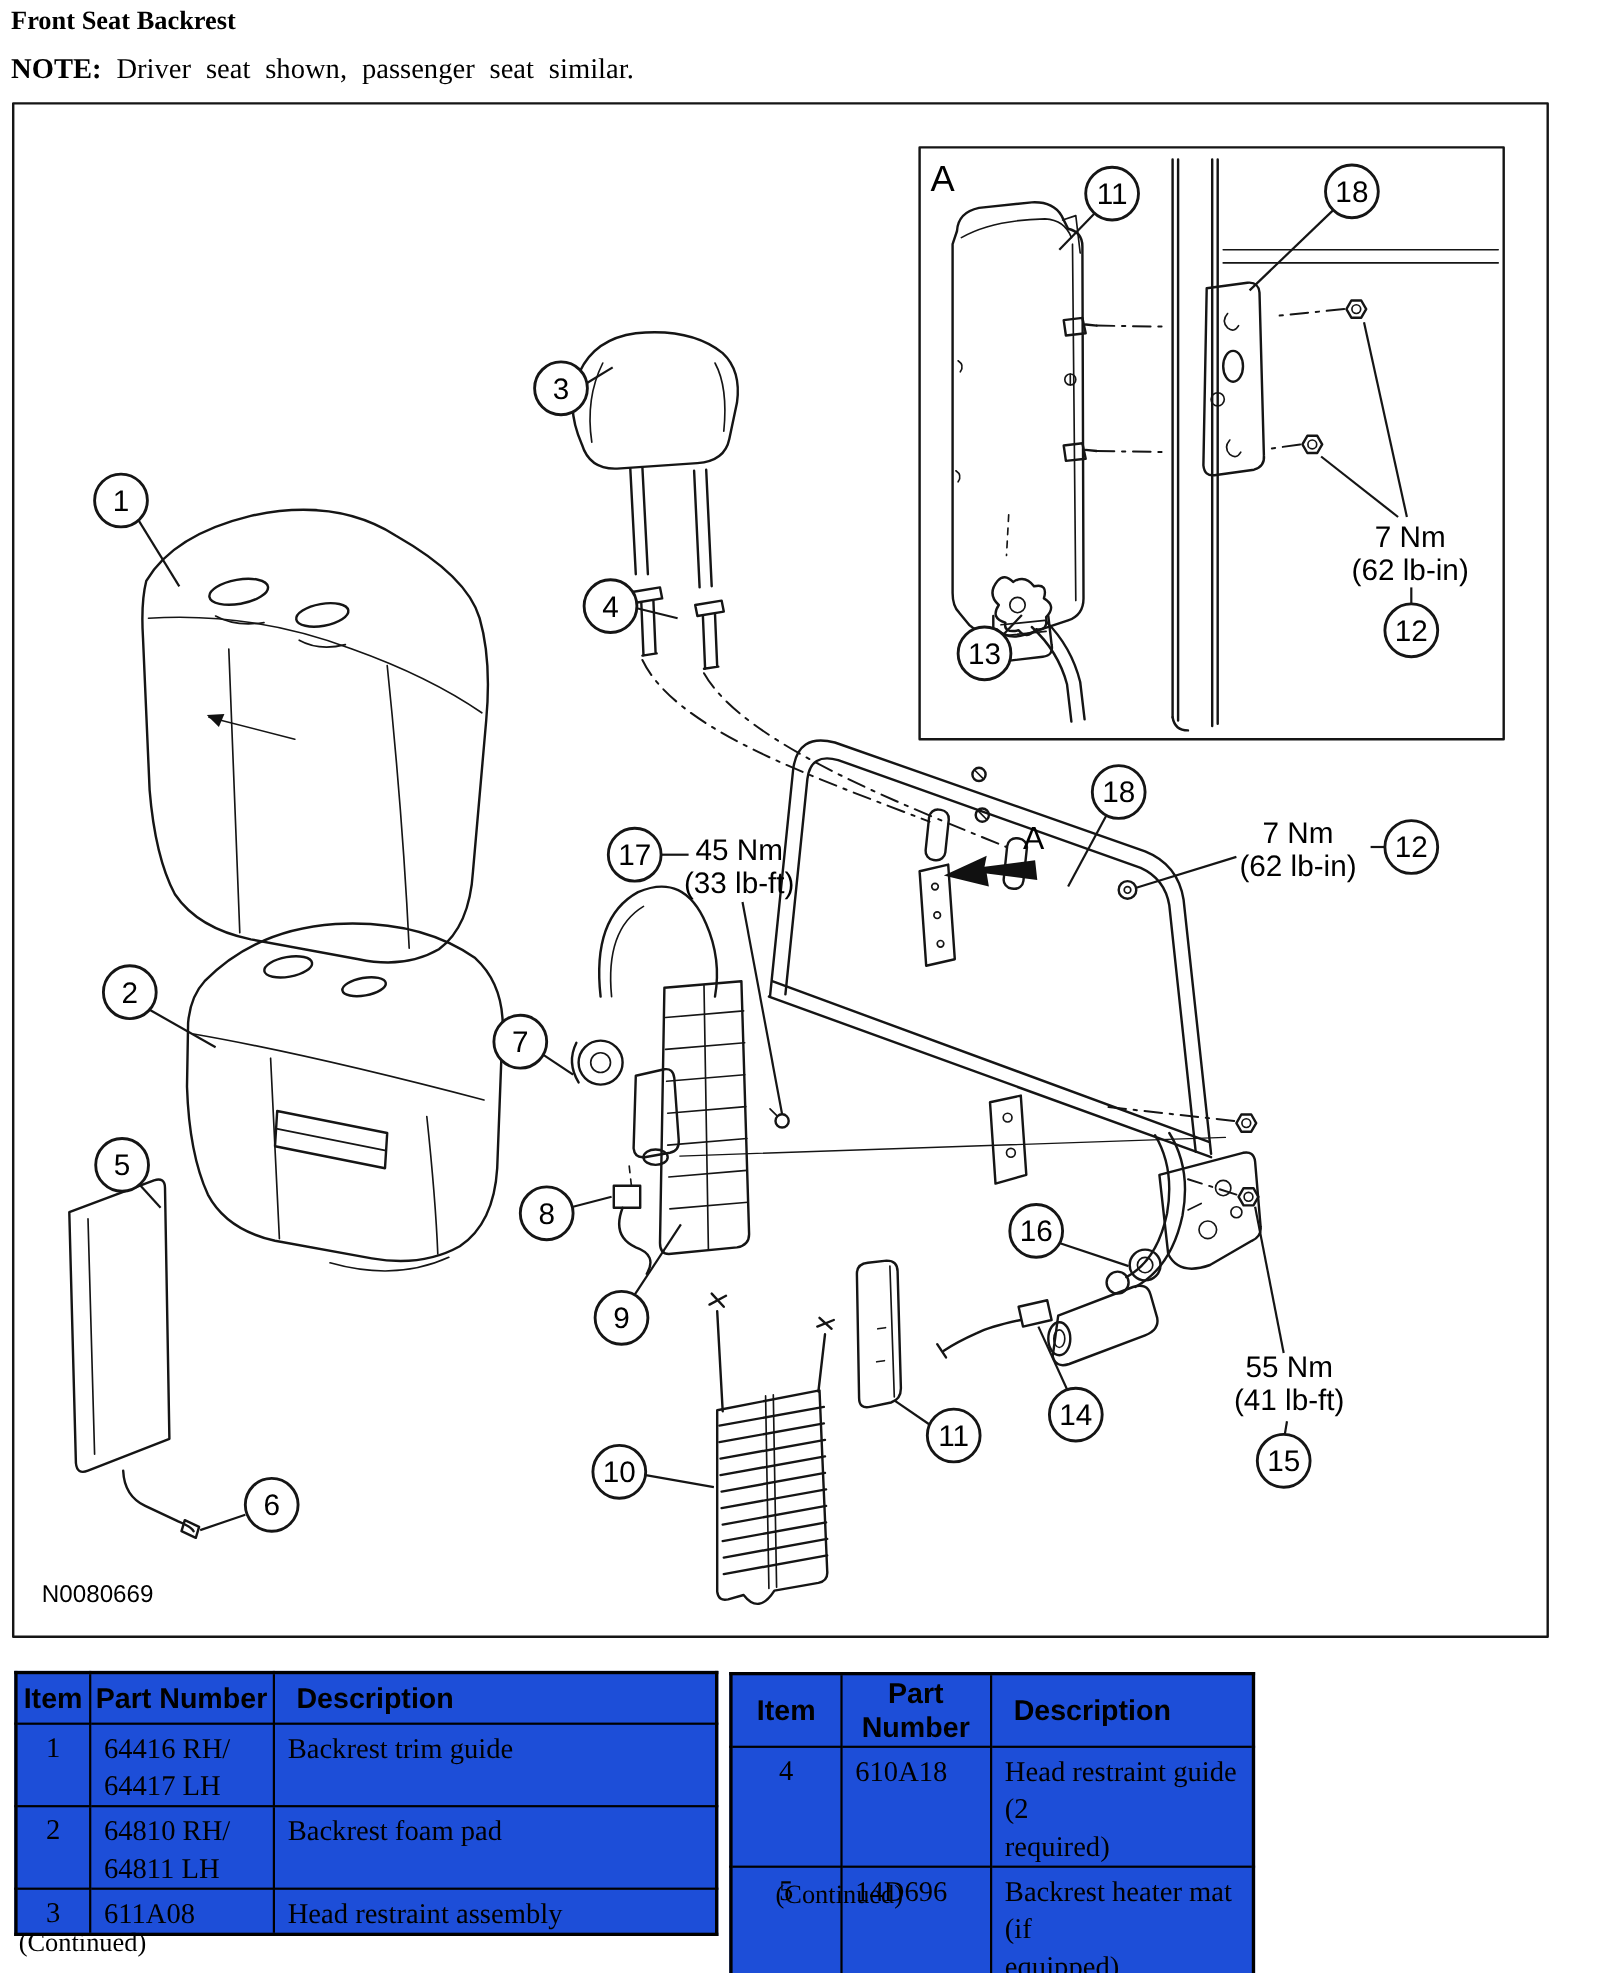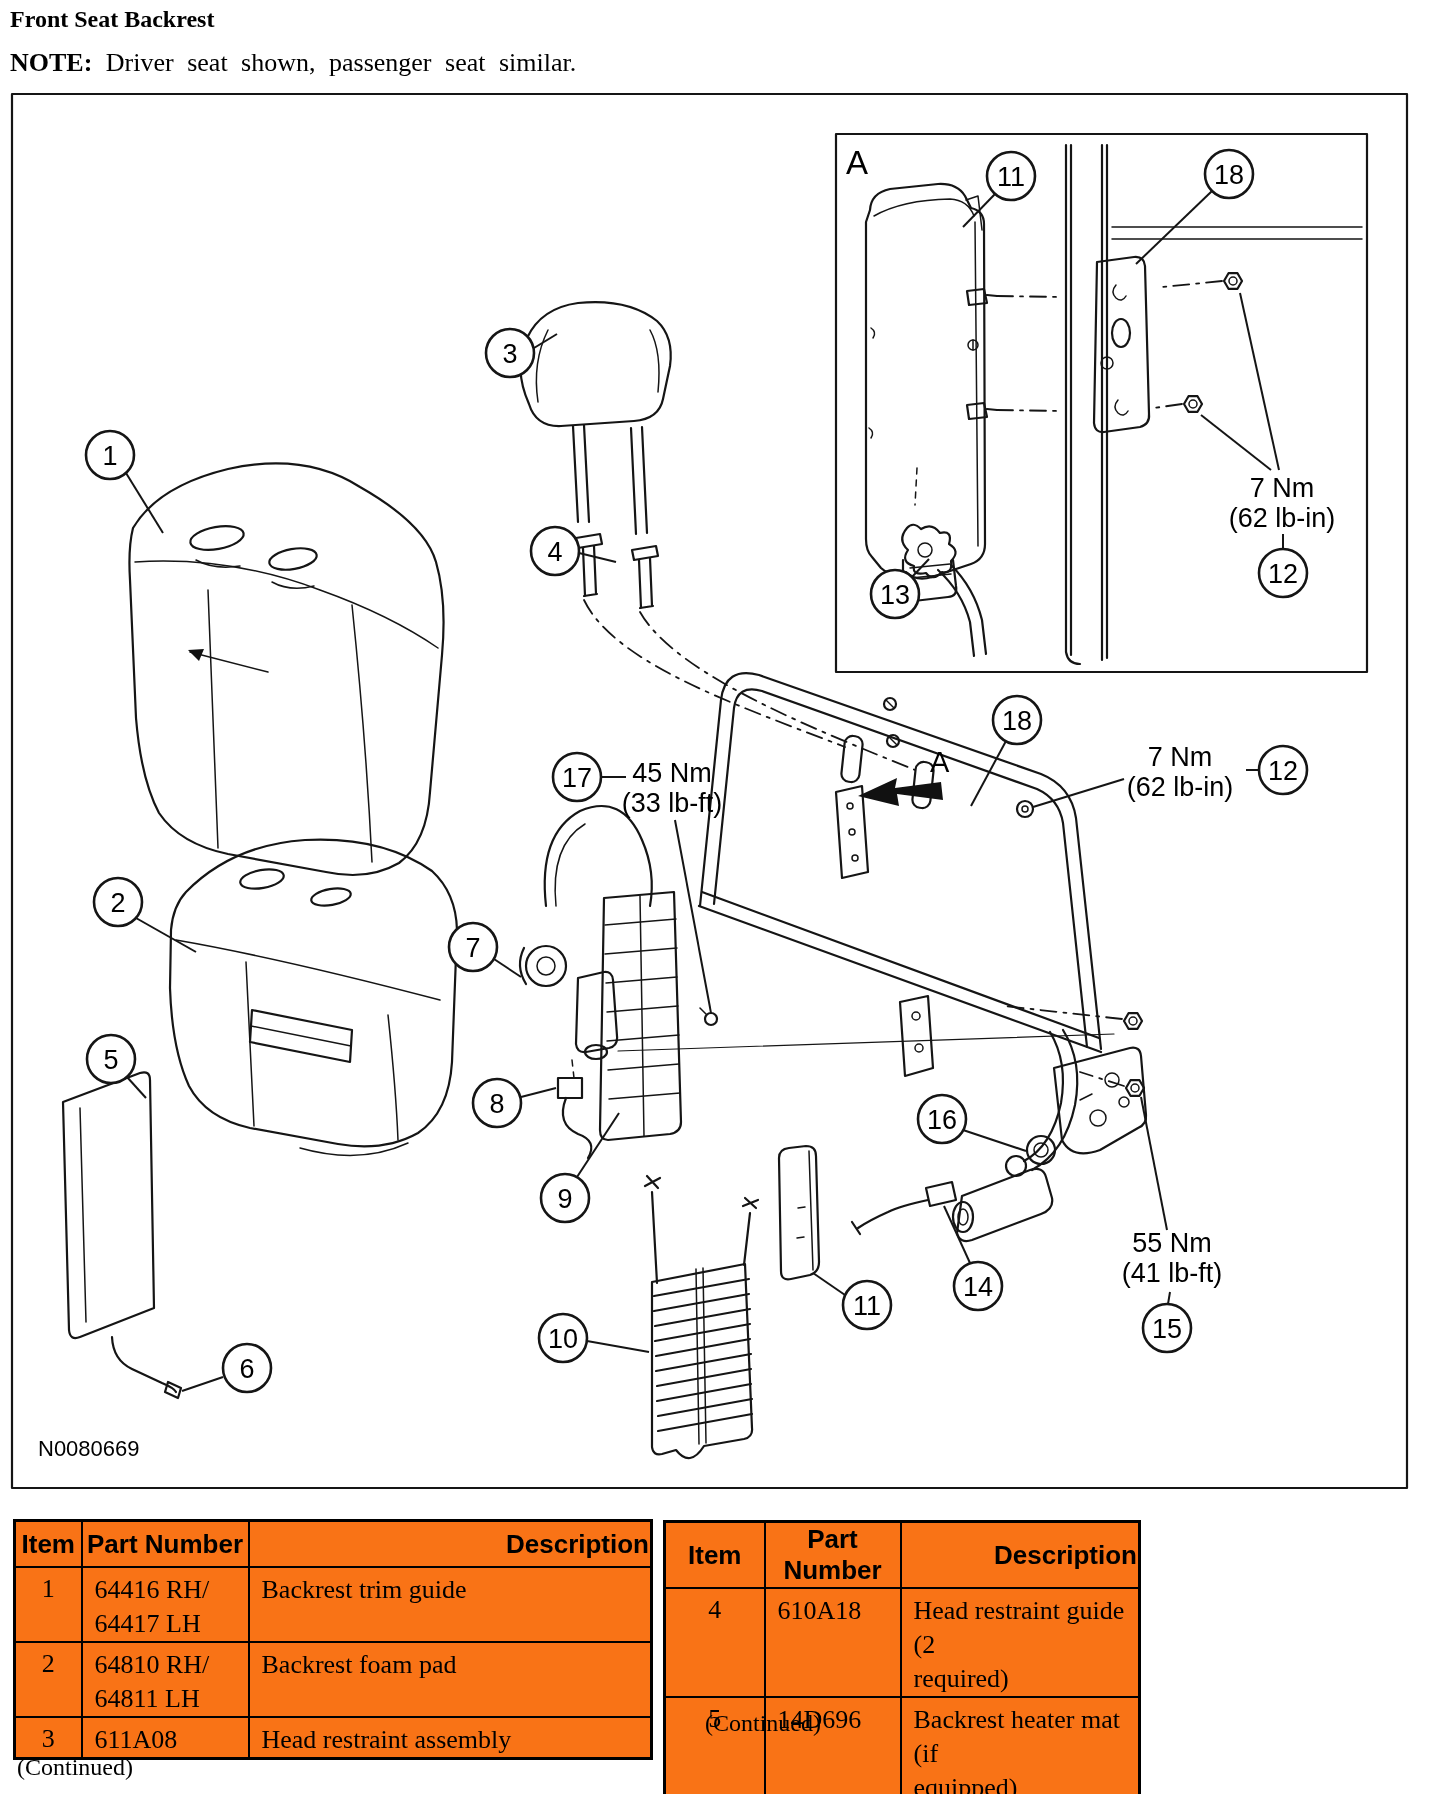--- a/index.html
+++ b/index.html
@@ -17,26 +17,26 @@
   .d55{stroke-dasharray:6 6;}
   .fillb{fill:#111;stroke:none;}
   .callout-circle{fill:#fff;stroke:#151515;stroke-width:2.6;}
   .callout-num{font-family:"Liberation Sans", sans-serif;font-size:27px;text-anchor:middle;fill:#000;}
   .torque-text{font-family:"Liberation Sans", sans-serif;font-size:27px;text-anchor:middle;fill:#000;}
   .leader{stroke:#151515;stroke-width:2;fill:none;}
   .biglabel{font-family:"Liberation Sans", sans-serif;font-size:33px;fill:#000;}
   .arrowlabel{font-family:"Liberation Sans", sans-serif;font-size:29px;fill:#000;}
   .figid{font-family:"Liberation Sans", sans-serif;font-size:22px;fill:#000;}
   .parts-table{position:absolute;border-collapse:collapse;table-layout:fixed;
-               font-family:"Liberation Serif", serif;font-size:26px;background:#f97316;}
+               font-family:"Liberation Serif", serif;font-size:26px;background:#1d4ed8;}
   .parts-table th,.parts-table td{border:2px solid #000;overflow:hidden;}
   .parts-table{border:3px solid #000;}
   .parts-table th{font-family:"Liberation Sans", sans-serif;font-size:26px;font-weight:700;height:42px;}
   .th-item,.th-part{text-align:center;}
-  .th-desc{text-align:right;padding-left:5px;}
+  .th-desc{text-align:left;padding-left:20px;}
   .cell-item{text-align:center;vertical-align:top;padding-top:6px;}
   .cell-part,.cell-desc{text-align:left;vertical-align:top;padding:5px 4px 0 12px;white-space:pre-line;line-height:34px;}
   .continued{position:absolute;font:400 24px "Liberation Serif", serif;text-align:right;}
 </style>
 </head>
 <body>
 
 <div class="page">
 
   <div class="title">Front Seat Backrest</div>

